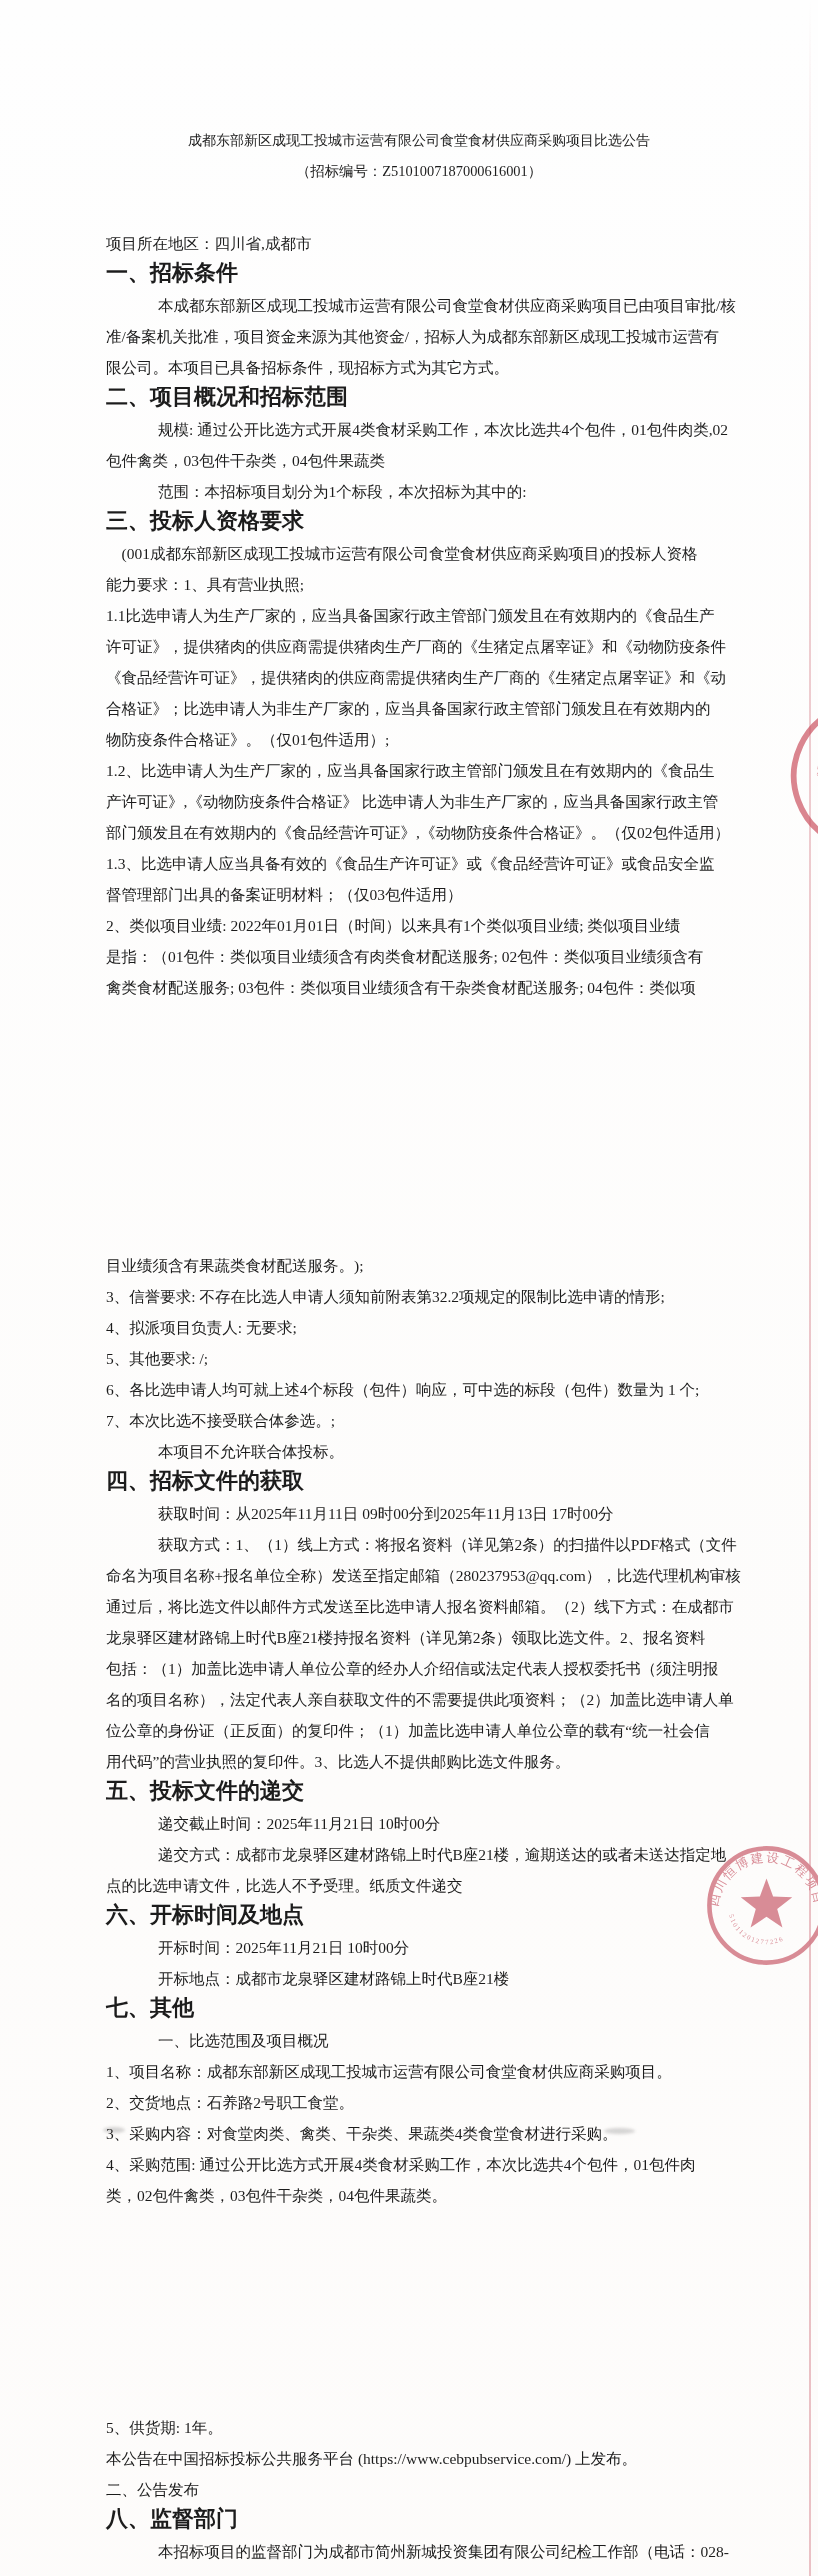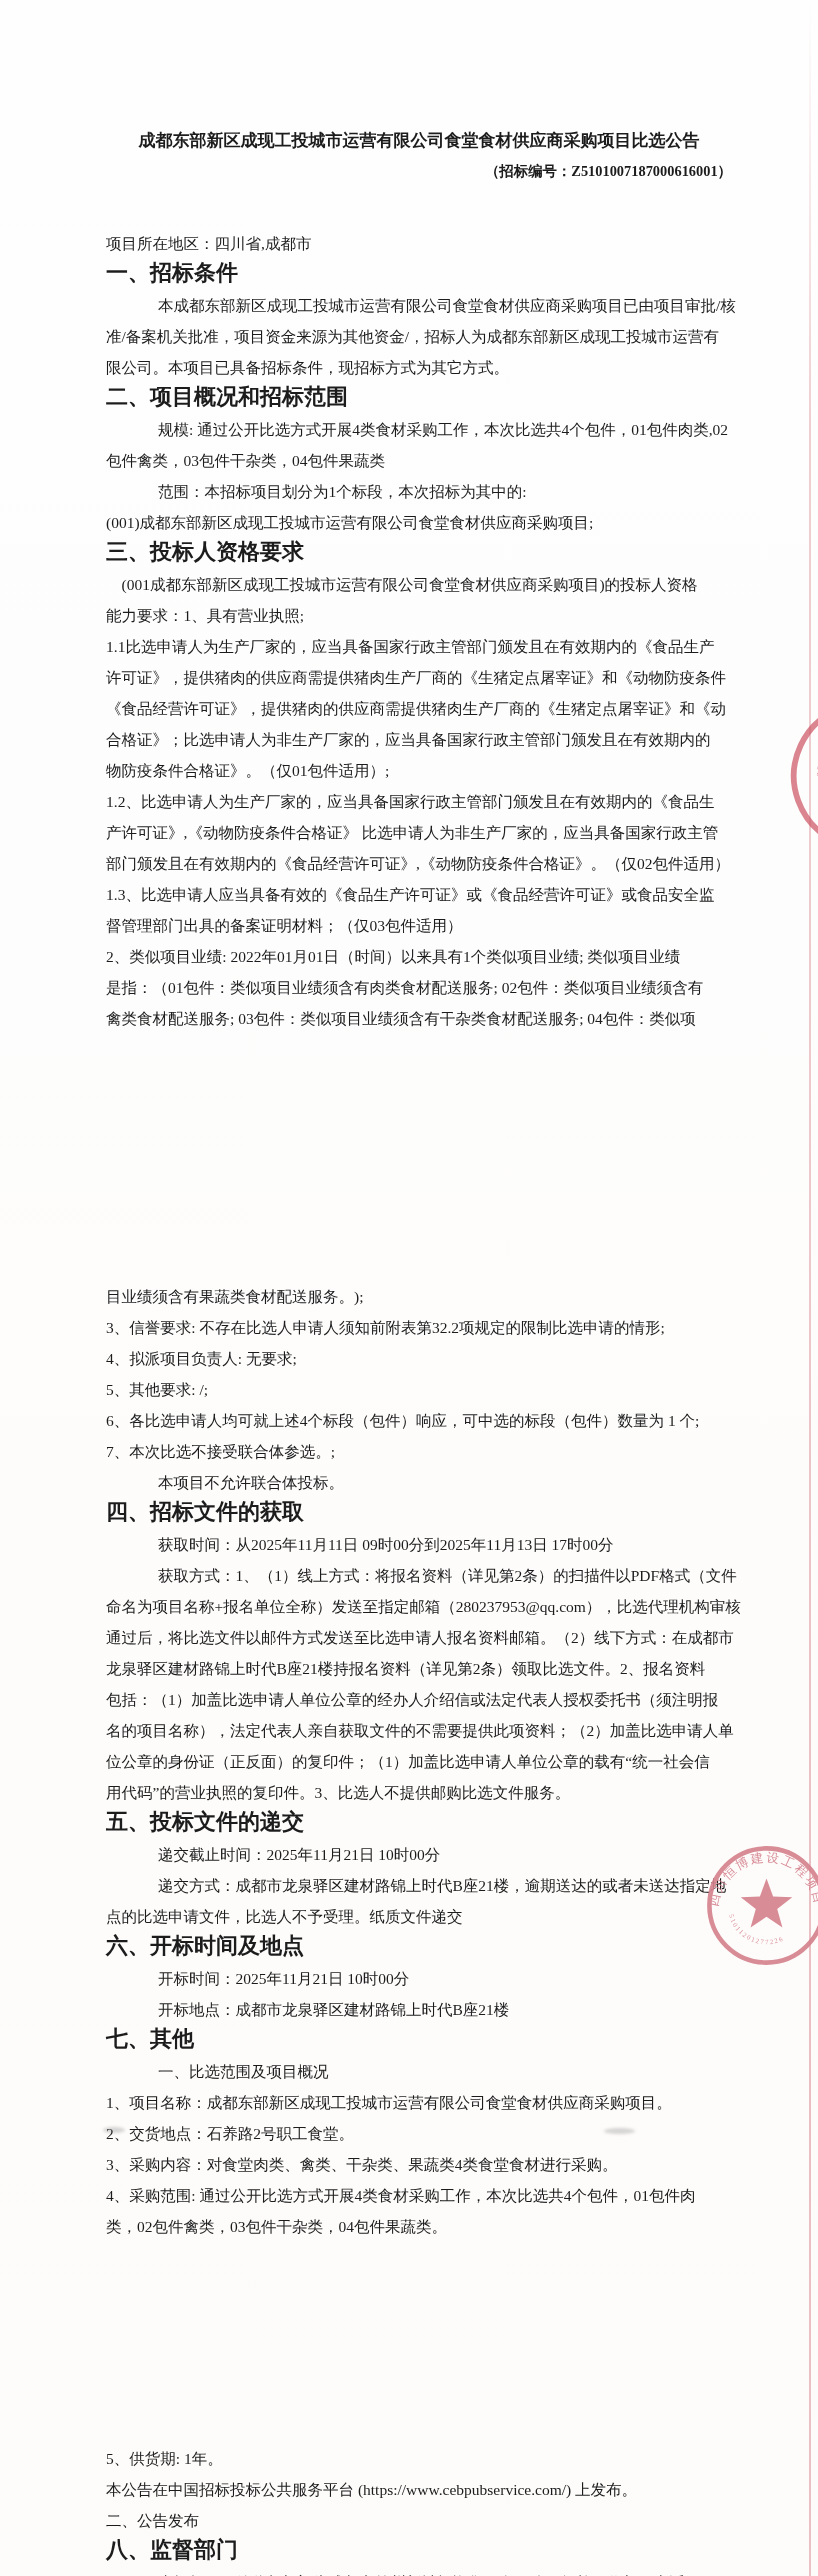--- a/index.html
+++ b/index.html
@@ -3,22 +3,22 @@
 <meta charset="utf-8">
 <style>
   html,body{margin:0;padding:0;}
   body{width:818px;height:3468px;position:relative;overflow:hidden;
        background:#fdfdfc;color:#1c1c1c;
        font-family:"Liberation Serif","DejaVu Serif",serif;}
   #page{position:absolute;inset:0;background:linear-gradient(180deg,#fefefe 0%,#fdfcfb 50%,#fdfbfa 100%);}
   .doc{position:absolute;left:106px;top:0;width:626px;}
   .line{height:31px;line-height:31px;font-size:15.5px;white-space:nowrap;}
   .heading{font-weight:bold;font-size:22px;font-family:Liberation Mono, monospace;}
-  .title{height:31px;line-height:31px;text-align:center;font-size:17px;font-weight:bold;white-space:nowrap;}
-  .subtitle{height:31px;line-height:31px;text-align:right;font-size:14.4px;white-space:nowrap;font-weight:bold;}
+  .title{height:31px;line-height:31px;text-align:center;font-size:14px;font-weight:normal;white-space:nowrap;}
+  .subtitle{height:31px;line-height:31px;text-align:center;font-size:14.4px;white-space:nowrap;}
   .ind1{padding-left:52px;}
   .ind2{padding-left:15.5px;}
   .gap{width:100%;}
   
   .edge-line{position:absolute;left:809px;top:0;width:1.5px;height:3468px;
     background:linear-gradient(to bottom,rgba(214,130,140,0) 0%,rgba(214,130,140,.38) 12%,rgba(214,130,140,.5) 60%,rgba(214,130,140,.45) 95%,rgba(214,130,140,0) 100%);}
   
   .stamp{position:absolute;pointer-events:none;}
   .stamp svg{width:100%;height:100%;display:block;}
   .stamp-edge1{left:787px;top:697px;width:158px;height:158px;color:#cd5866;opacity:.72;transform:rotate(115deg);}
@@ -40,21 +40,20 @@
       <div class="gap" style="height: 41px;"></div>
       <div class="line">项目所在地区：四川省,成都市</div>
       <div class="line heading">一、招标条件</div>
       <div class="line ind1">本成都东部新区成现工投城市运营有限公司食堂食材供应商采购项目已由项目审批/核</div>
       <div class="line">准/备案机关批准，项目资金来源为其他资金/，招标人为成都东部新区成现工投城市运营有</div>
       <div class="line">限公司。本项目已具备招标条件，现招标方式为其它方式。</div>
       <div class="line heading">二、项目概况和招标范围</div>
       <div class="line ind1">规模: 通过公开比选方式开展4类食材采购工作，本次比选共4个包件，01包件肉类,02</div>
       <div class="line">包件禽类，03包件干杂类，04包件果蔬类</div>
       <div class="line ind1">范围：本招标项目划分为1个标段，本次招标为其中的:</div>
-      <div class="line">(001)成都东部新区成现工投城市运营有限公司食堂食材供应商采购项目;</div>
       <div class="line heading">三、投标人资格要求</div>
       <div class="line ind2">(001成都东部新区成现工投城市运营有限公司食堂食材供应商采购项目)的投标人资格</div>
       <div class="line">能力要求：1、具有营业执照;</div>
       <div class="line">1.1比选申请人为生产厂家的，应当具备国家行政主管部门颁发且在有效期内的《食品生产</div>
       <div class="line">许可证》，提供猪肉的供应商需提供猪肉生产厂商的《生猪定点屠宰证》和《动物防疫条件</div>
       <div class="line">《食品经营许可证》，提供猪肉的供应商需提供猪肉生产厂商的《生猪定点屠宰证》和《动</div>
       <div class="line">合格证》；比选申请人为非生产厂家的，应当具备国家行政主管部门颁发且在有效期内的</div>
       <div class="line">物防疫条件合格证》。（仅01包件适用）;</div>
       <div class="line">1.2、比选申请人为生产厂家的，应当具备国家行政主管部门颁发且在有效期内的《食品生</div>
       <div class="line">产许可证》,《动物防疫条件合格证》 比选申请人为非生产厂家的，应当具备国家行政主管</div>

